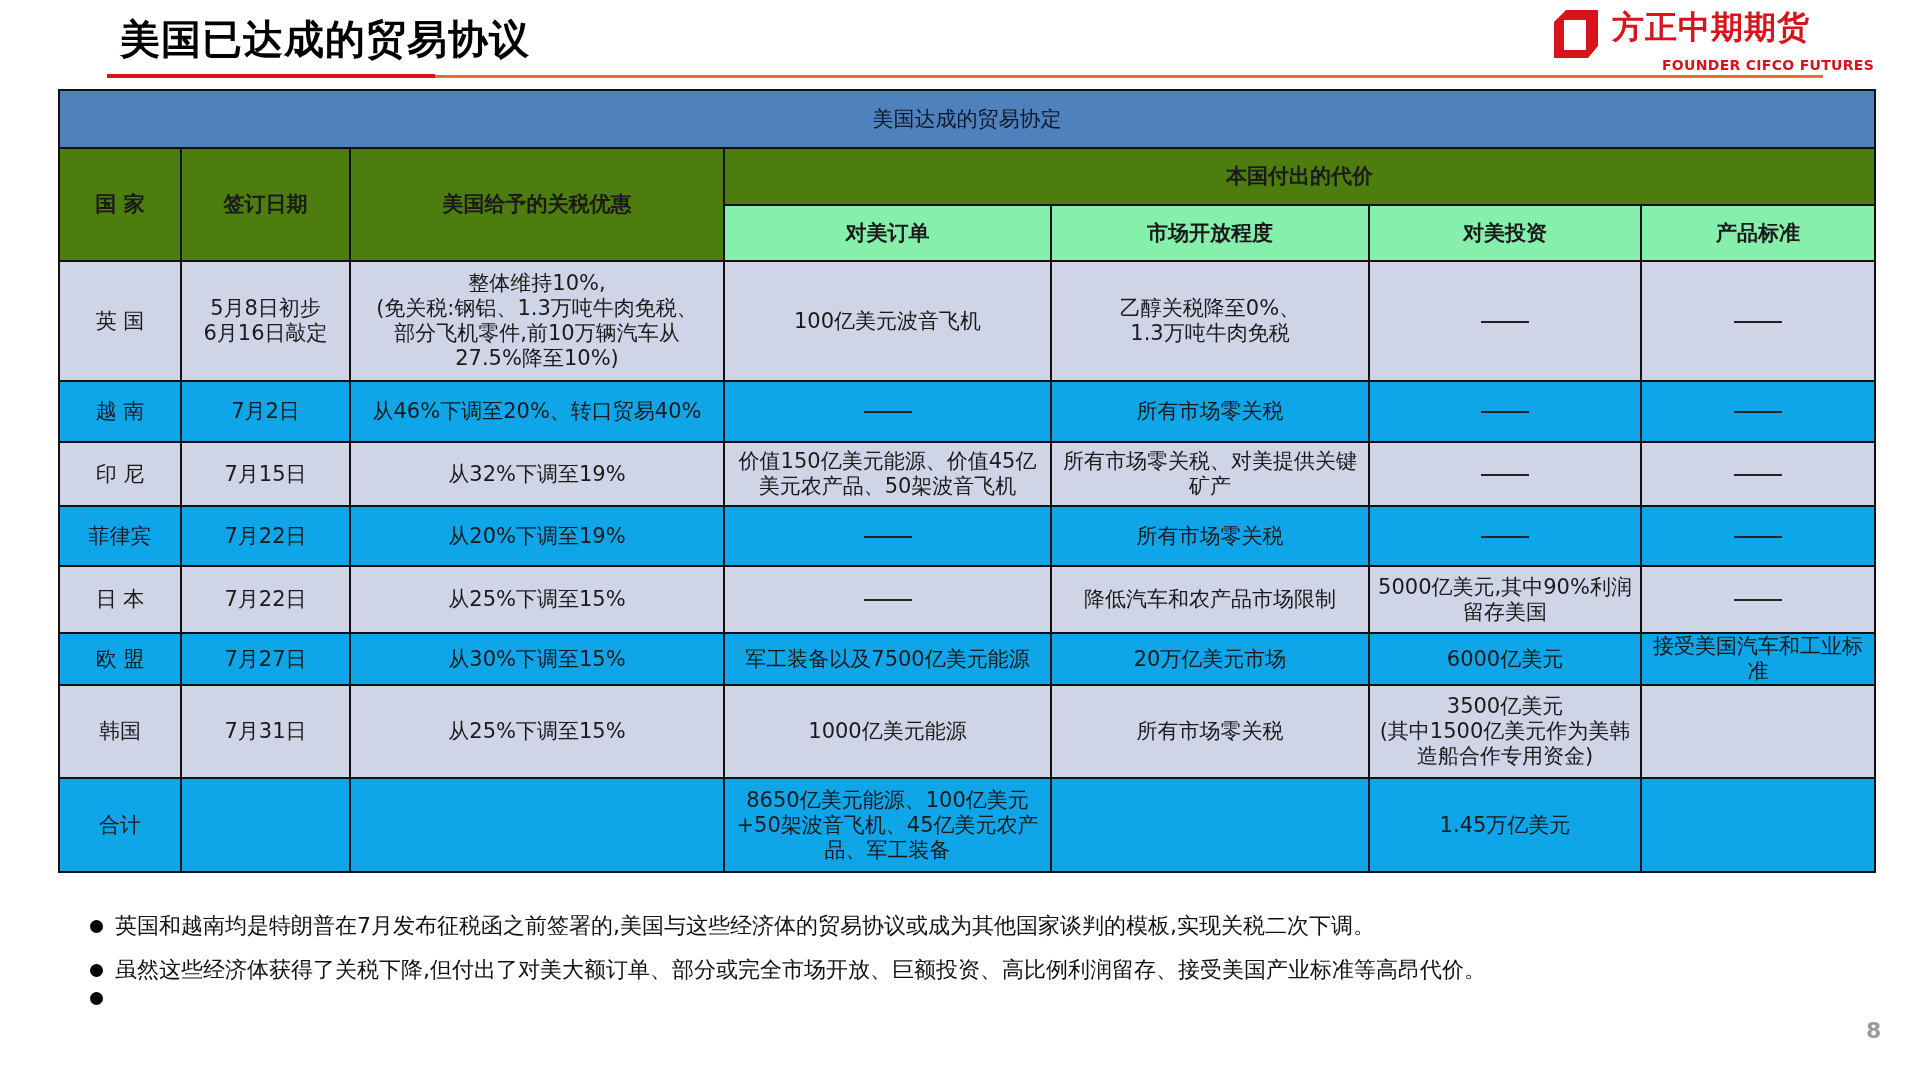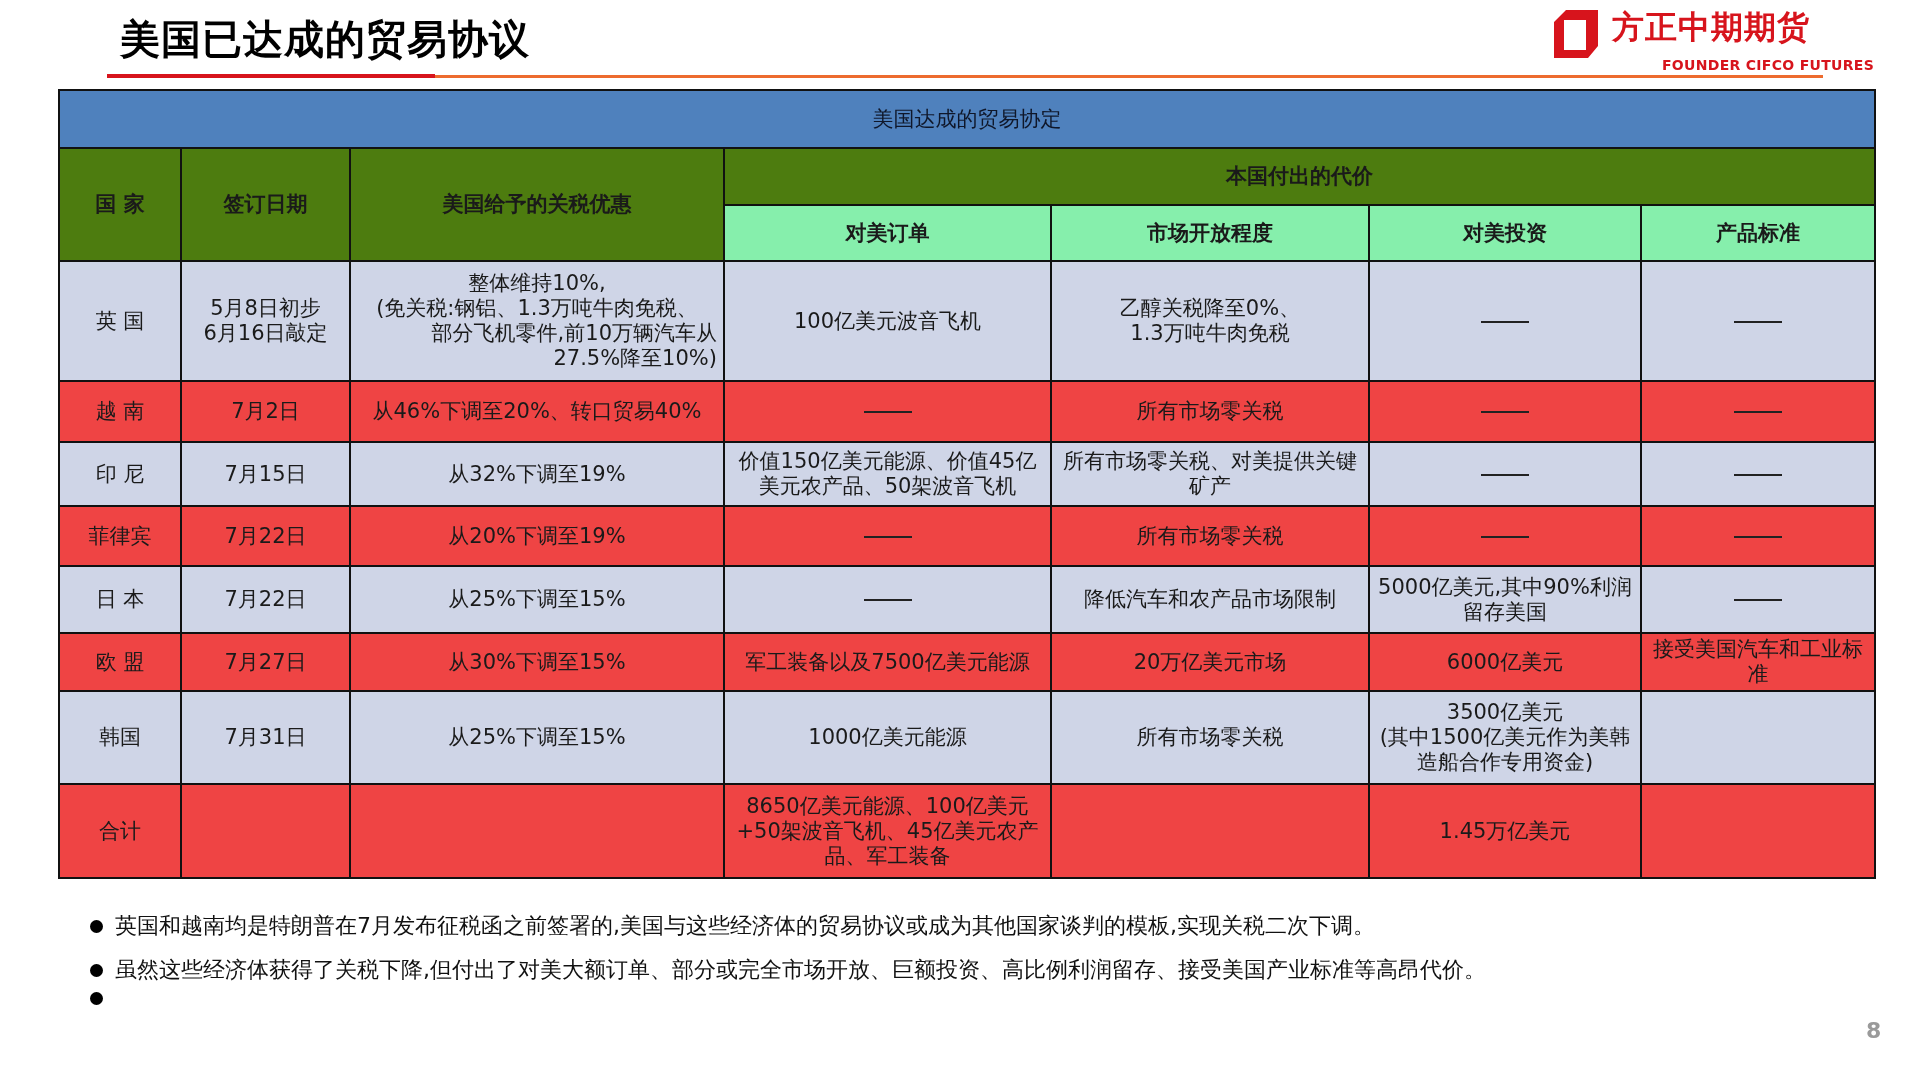--- a/index.html
+++ b/index.html
@@ -12,22 +12,22 @@
   .logo-mark { position:absolute; left:0; top:2px; width:48px; height:52px; }
   .logo-cn { position:absolute; left:60px; top:0px; font-size:32px; font-weight:bold; color:#d7141c; letter-spacing:1px; }
   .logo-en { position:absolute; left:62px; top:51px; font-size:14px; font-weight:bold; color:#d7141c; letter-spacing:0.3px; white-space:nowrap;margin-left:48px; }
 
   table.trade { position:absolute; left:58px; top:89px; width:1816px; border-collapse:collapse; table-layout:fixed; }
   table.trade td, table.trade th { border:2px solid #111; text-align:center; vertical-align:middle; font-size:21px; line-height:25px; padding:0 6px; }
   .band { background:#4f81bd; color:#0f172a; font-weight:normal; font-size:25px; height:56px; }
   .hdr { background:#4d7c0f; font-weight:bold; font-size:21px; }
   .sub { background:#86efac; font-weight:bold; font-size:21px; }
   .dark td { background:#cfd5e7; }
-  .light td { background:#ef4444; }
-  .left { text-align:right; }
+  .light td { background:#0ea5e9; }
+  .left { text-align:center; }
   .dash { display:inline-block; width:48px; height:2px; background:#222; vertical-align:middle; }
   .bullets { position:absolute; left:90px; top:904px; font-size:22px; line-height:44px; color:#111; }
   .bullet { display:flex; align-items:center; white-space:nowrap; }
   .dot { width:13px; height:13px; border-radius:50%; background:#000; margin-right:12px; flex:none; }
   .page-num { position:absolute; left:1866px; top:1018px; font-size:22px; font-weight:bold; color:#9a9a9a; }
 </style>
 </head>
 <body>
 
 <div class="title">美国已达成的贸易协议</div>
@@ -123,21 +123,21 @@
   <tr class="dark" style="height:67px">
     <td>日 本</td>
     <td>7月22日</td>
     <td>从25%下调至15%</td>
     <td><span class="dash"></span></td>
     <td>降低汽车和农产品市场限制</td>
     <td class="left">5000亿美元,其中90%利润留存美国</td>
     <td><span class="dash"></span></td>
   </tr>
 
-  <tr class="light" style="height:58px">
+  <tr class="light" style="height:52px">
     <td>欧 盟</td>
     <td>7月27日</td>
     <td>从30%下调至15%</td>
     <td>军工装备以及7500亿美元能源</td>
     <td>20万亿美元市场</td>
     <td>6000亿美元</td>
     <td class="left">接受美国汽车和工业标准</td>
   </tr>
 
   <tr class="dark" style="height:93px">

